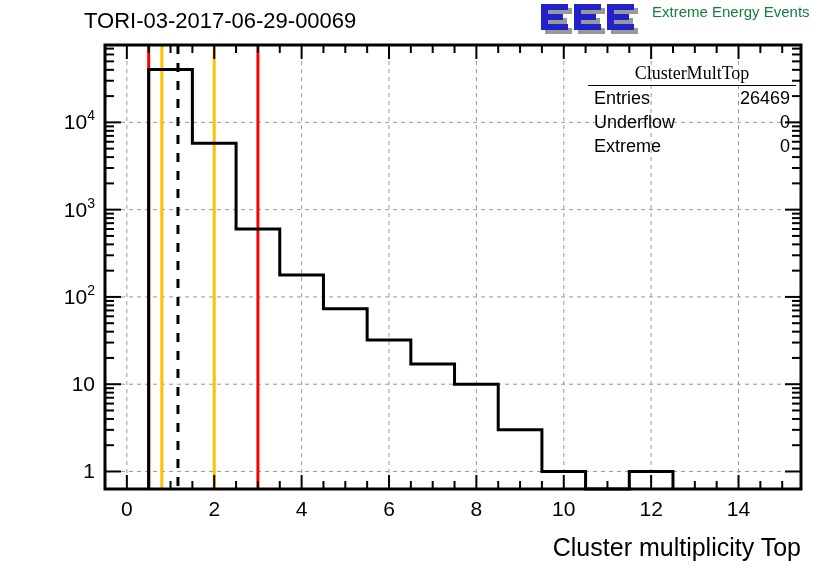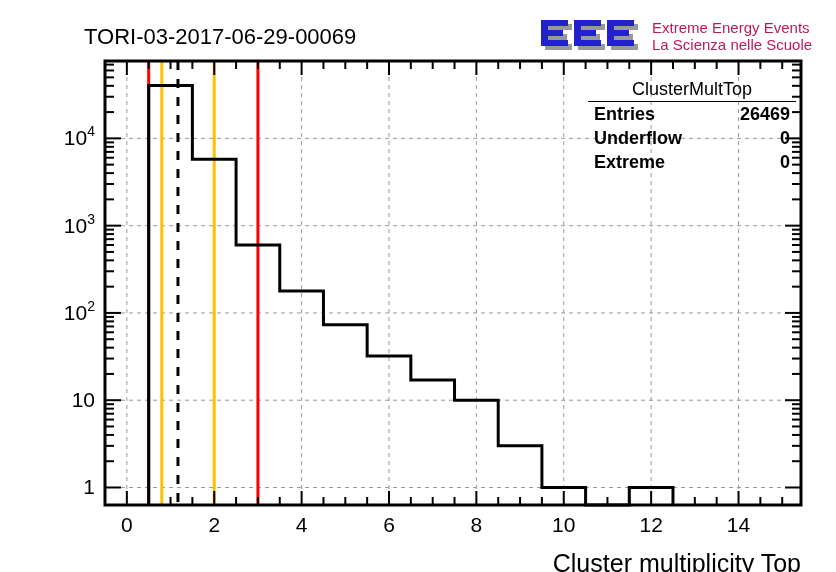--- a/index.html
+++ b/index.html
@@ -1,44 +1,44 @@
 <!DOCTYPE html>
 <html><head>
 <meta charset="utf-8">
 <style>
   html,body{margin:0;padding:0;}
   body{width:836px;height:572px;background:#ffffff;
        font-family:"Liberation Sans",sans-serif;overflow:hidden;position:relative;}
 
-  #root{position:absolute;left:0;top:16px;width:836px;height:457px;}
+  #root{position:absolute;left:0;top:0;width:836px;height:457px;}
 
   
   .plot-title{position:absolute;left:84px;top:8px;font-size:22px;color:#000;
               white-space:nowrap;letter-spacing:0px;}
 
   
   .logo{position:absolute;left:540px;top:2px;width:292px;height:40px;}
   .logo-eee{position:absolute;left:0px;top:0px;width:105px;height:36px;}
-  .logo-text{position:absolute;left:112px;top:1px;color:#be185d;
+  .logo-text{position:absolute;left:112px;top:1px;color:#15803d;
              font-size:15px;line-height:17px;white-space:nowrap;}
   .logo-text div{white-space:nowrap;}
 
   
   svg.plot{position:absolute;left:0;top:0;}
 
   .axlabel{font-family:"Liberation Sans",sans-serif;font-size:21px;fill:#000;}
   .xtitle{font-family:"Liberation Sans",sans-serif;font-size:25px;fill:#000;}
 
   
   .stats{position:absolute;left:588px;top:63px;width:208px;
          font-size:18px;color:#000;background:transparent;}
   .stats-title{text-align:center;padding-bottom:1px;border-bottom:1.5px solid #000;
-               white-space:nowrap;}
+               white-space:nowrap;font-family:Liberation Serif, serif;}
   .stats-row{display:flex;justify-content:space-between;padding:1px 6px 1px 6px;
-             white-space:nowrap;line-height:22px;font-weight:bold;}
+             white-space:nowrap;line-height:22px;}
   .stats-row span{white-space:nowrap;}
 </style>
 </head>
 <body>
 
 <div id="root">
 
   <div class="plot-title">TORI-03-2017-06-29-00069</div>
 
   <div class="logo">
@@ -81,21 +81,20 @@
         <g transform="translate(67,2)">
           <rect x="0" y="0" width="7" height="26"></rect>
           <rect x="0" y="0" width="27" height="6"></rect>
           <rect x="0" y="10" width="22" height="6"></rect>
           <rect x="0" y="20" width="27" height="6"></rect>
         </g>
       </g>
     </svg>
     <div class="logo-text">
       <div>Extreme Energy Events</div>
-      <div>La Scienza nelle Scuole</div>
     </div>
   </div>
 
   <svg class="plot" width="836" height="572">
     <g id="grid-layer">
         <line x1="105" y1="471.48669825635346" x2="801" y2="471.48669825635346" stroke="#9a9a9a" stroke-width="1" stroke-dasharray="4,4"></line>
         <line x1="105" y1="384.2079695647525" x2="801" y2="384.2079695647525" stroke="#9a9a9a" stroke-width="1" stroke-dasharray="4,4"></line>
         <line x1="105" y1="296.9292408731515" x2="801" y2="296.9292408731515" stroke="#9a9a9a" stroke-width="1" stroke-dasharray="4,4"></line>
         <line x1="105" y1="209.6505121815506" x2="801" y2="209.6505121815506" stroke="#9a9a9a" stroke-width="1" stroke-dasharray="4,4"></line>
         <line x1="105" y1="122.37178348994968" x2="801" y2="122.37178348994968" stroke="#9a9a9a" stroke-width="1" stroke-dasharray="4,4"></line>

